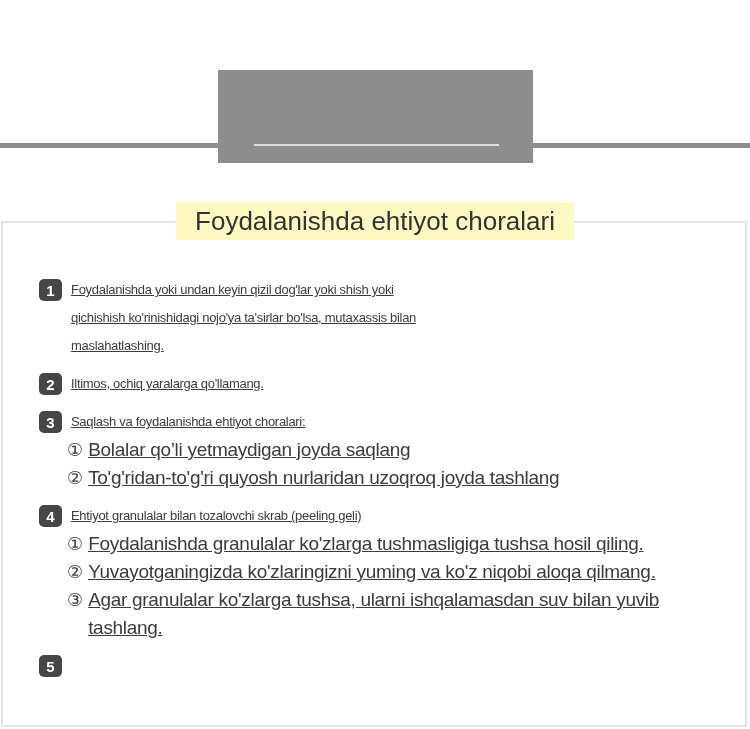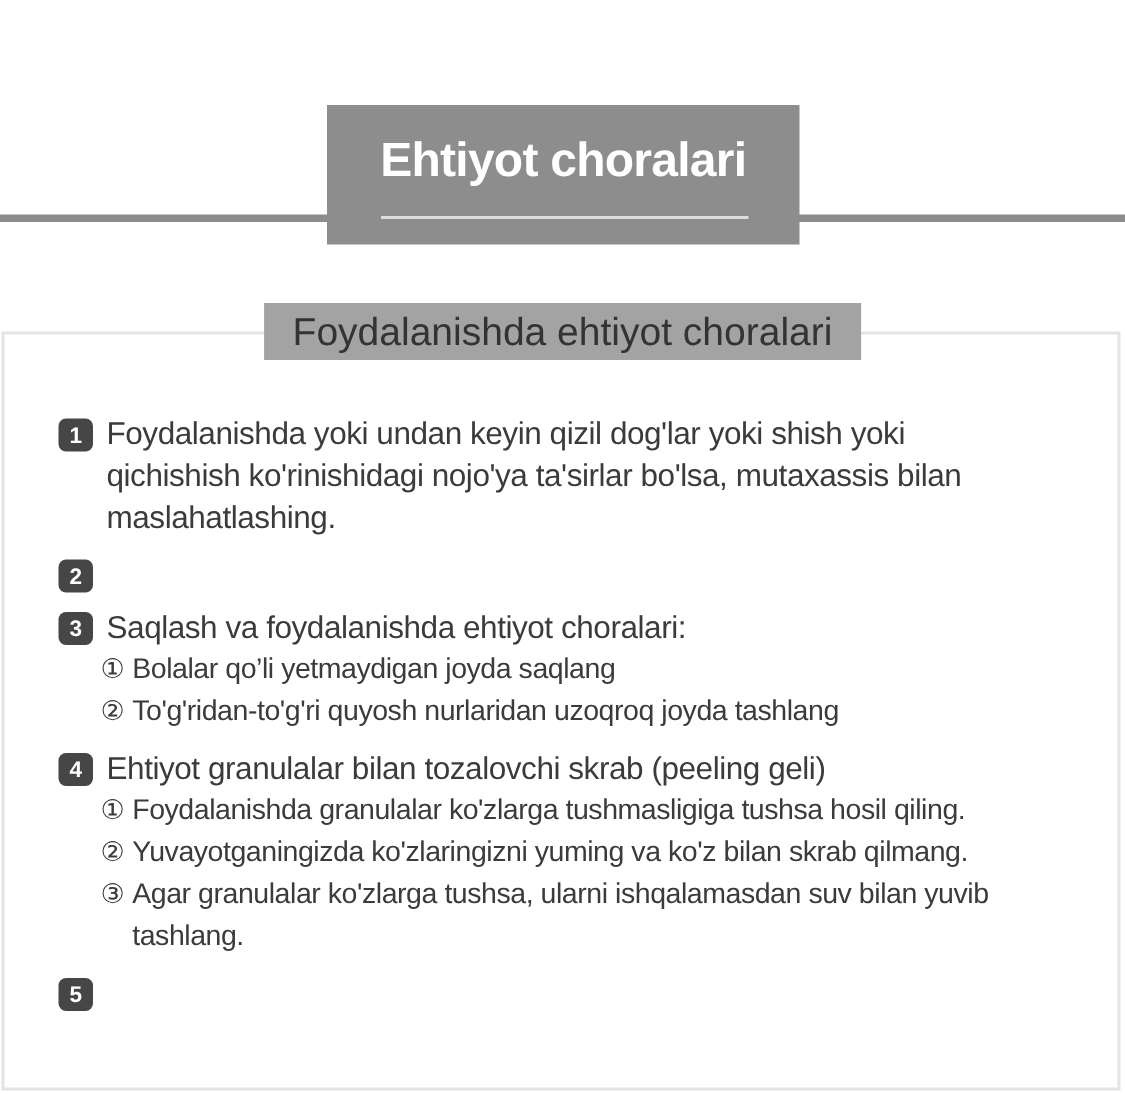--- a/index.html
+++ b/index.html
@@ -39,21 +39,21 @@
     box-sizing:border-box;
     border:2px solid #e4e4e4;
     background:#ffffff;
     z-index:1;
   }
   
   .section-title{
     position:absolute;top:202px;left:50%;
     transform:translateX(-50%);
     margin:0;
-    background:#a3a3a3;
+    background:#fef9c3;
     padding:0 19px;
     font-size:26px;font-weight:normal;
     line-height:38px;
     color:#333333;
     white-space:nowrap;
     z-index:2;
   }
   .items{
     padding:53px 0 0 36px;
   }
@@ -68,67 +68,72 @@
     background:#464646;
     border-radius:5px;
     color:#ffffff;
     font-size:15px;font-weight:bold;
     display:flex;align-items:center;justify-content:center;
   }
   .item-body{
     color:#3b3b3b;
   }
   .item-text{
-    font-size:21px;line-height:28px;
+    font-size:13px;line-height:28px;
     letter-spacing:-0.3px;
     white-space:pre;
+    text-decoration:underline;
   }
   .sub{
     display:flex;
     margin-left:-4px;
     line-height:28px;
   }
   .sub-num{
     flex-shrink:0;
     font-family:"DejaVu Sans", sans-serif;
     font-size:18px;
     margin-right:5px;
   }
   .sub-text{
     font-size:19px;
     letter-spacing:-0.3px;
     white-space:pre;
+    text-decoration:underline;
   }
 </style>
 </head>
 <body>
 
 <div class="divider"></div>
 
 <div class="band">
-  <h1 class="band-title">Ehtiyot choralari</h1>
   <span class="band-underline"></span>
 </div>
 
 <h2 class="section-title">Foydalanishda ehtiyot choralari</h2>
 
 <div class="content-box">
   <div class="items" id="items">
   <div class="item">
     <span class="badge">1</span>
     <div class="item-body">
       <div class="item-text">Foydalanishda yoki undan keyin qizil dog'lar yoki shish yoki
 qichishish ko'rinishidagi nojo'ya ta'sirlar bo'lsa, mutaxassis bilan
 maslahatlashing.</div>
       <div class="subs"></div>
     </div>
   </div>
 
   <div class="item">
     <span class="badge">2</span>
+    <div class="item-body">
+      <div class="item-text">Iltimos, ochiq yaralarga qo'llamang.</div>
+      <div class="subs"></div>
+    </div>
   </div>
 
   <div class="item">
     <span class="badge">3</span>
     <div class="item-body">
       <div class="item-text">Saqlash va foydalanishda ehtiyot choralari:</div>
       <div class="subs">
   <div class="sub">
     <span class="sub-num">①</span>
     <span class="sub-text">Bolalar qo’li yetmaydigan joyda saqlang</span>
@@ -147,21 +152,21 @@
     <div class="item-body">
       <div class="item-text">Ehtiyot granulalar bilan tozalovchi skrab (peeling geli)</div>
       <div class="subs">
   <div class="sub">
     <span class="sub-num">①</span>
     <span class="sub-text">Foydalanishda granulalar ko'zlarga tushmasligiga tushsa hosil qiling.</span>
   </div>
 
   <div class="sub">
     <span class="sub-num">②</span>
-    <span class="sub-text">Yuvayotganingizda ko'zlaringizni yuming va ko'z bilan skrab qilmang.</span>
+    <span class="sub-text">Yuvayotganingizda ko'zlaringizni yuming va ko'z niqobi aloqa qilmang.</span>
   </div>
 
   <div class="sub">
     <span class="sub-num">③</span>
     <span class="sub-text">Agar granulalar ko'zlarga tushsa, ularni ishqalamasdan suv bilan yuvib
 tashlang.</span>
   </div>
 </div>
     </div>
   </div>

